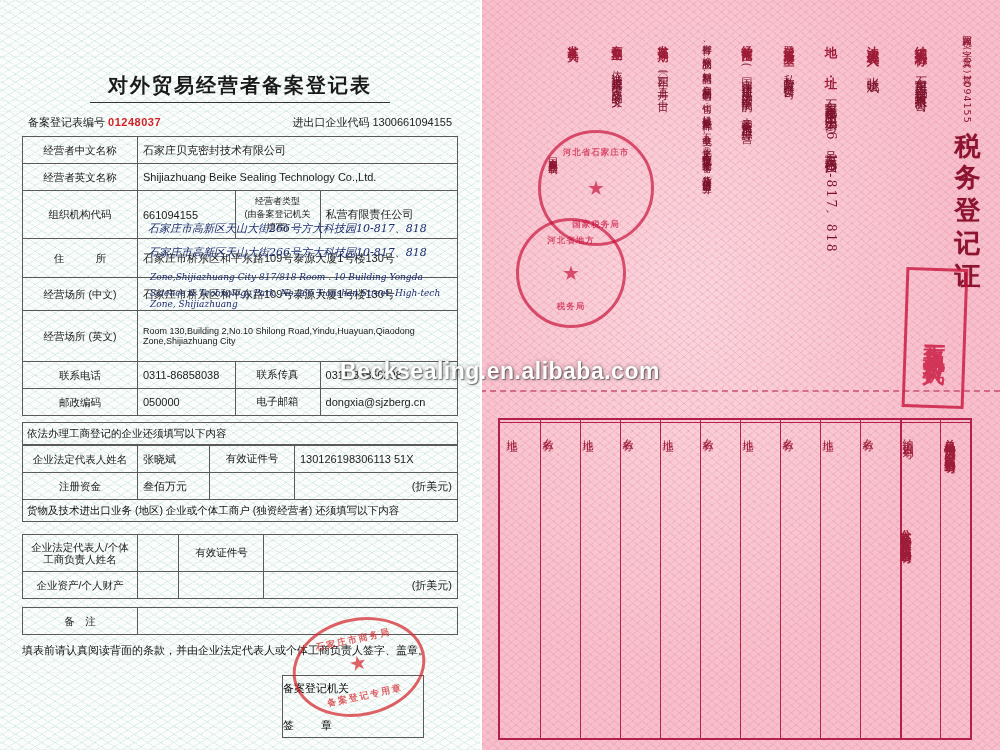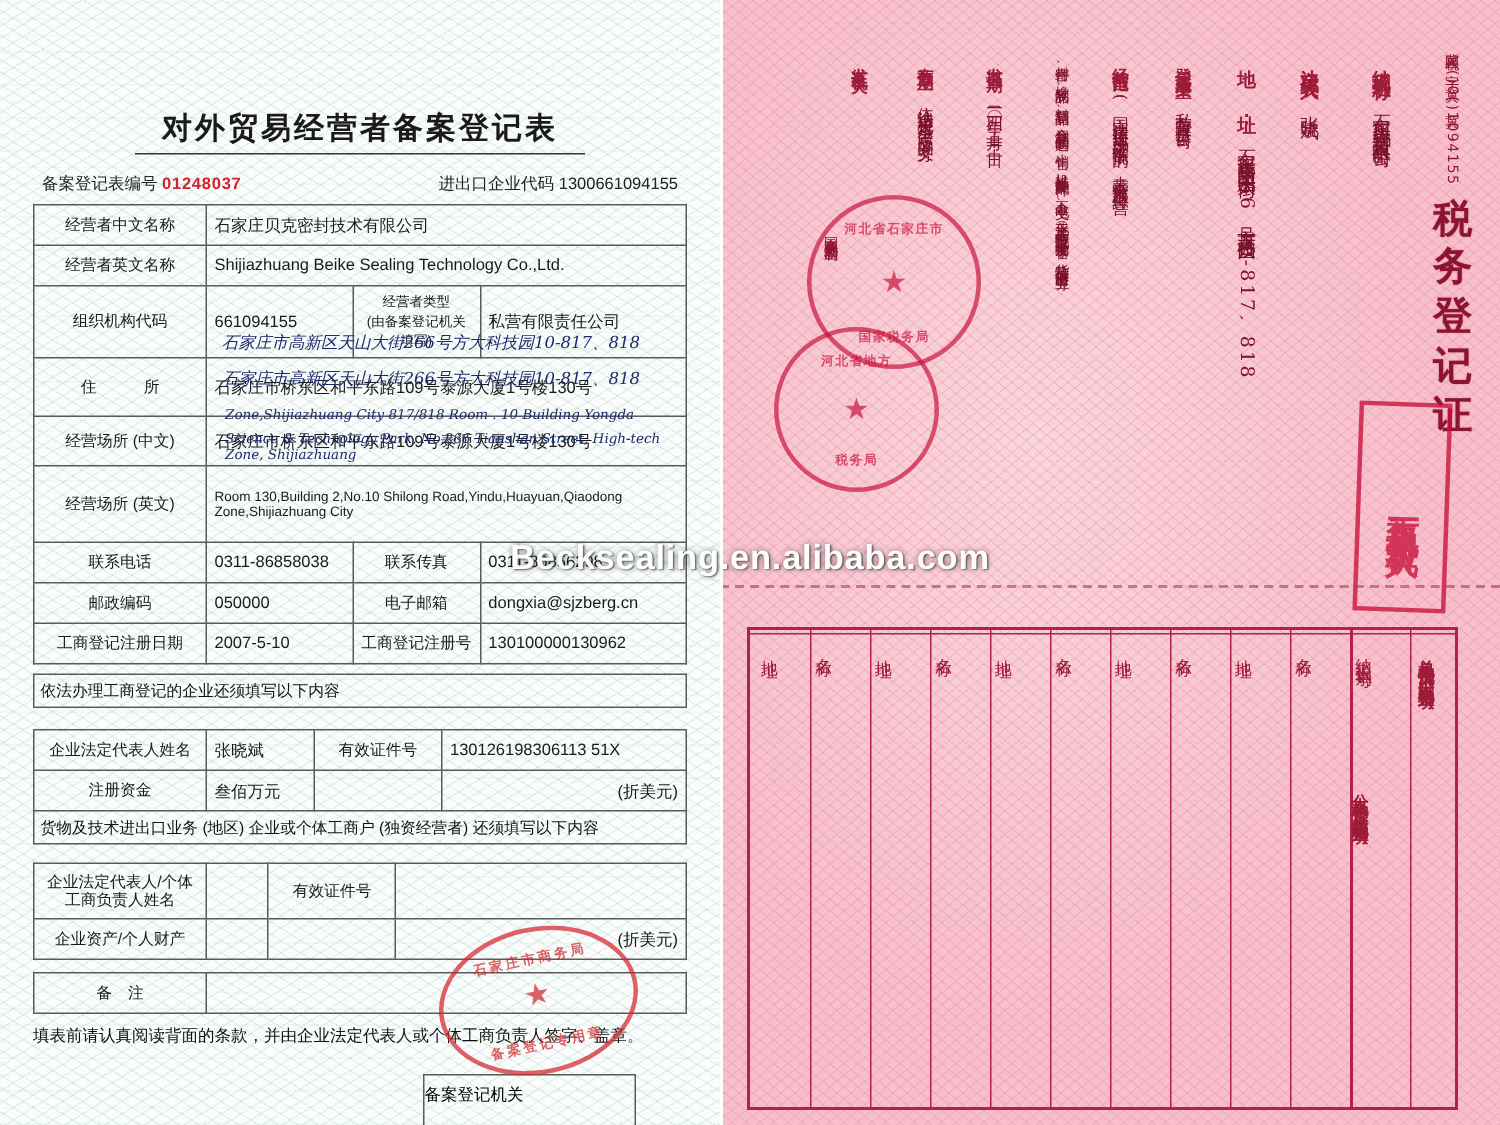--- a/index.html
+++ b/index.html
@@ -243,33 +243,27 @@
           <td class="val">0311-86858038</td>
           <td class="lbl2">联系传真</td>
           <td class="val">0311-86856298</td>
         </tr>
         <tr>
           <td class="lbl">邮政编码</td>
           <td class="val">050000</td>
           <td class="lbl2">电子邮箱</td>
           <td class="val">dongxia@sjzberg.cn</td>
         </tr>
-        <tr>
-          <td class="lbl">工商登记注册日期</td>
-          <td class="val">2007-5-10</td>
-          <td class="lbl2">工商登记注册号</td>
-          <td class="val">130100000130962</td>
-        </tr>
       </tbody>
         </table>
 
       <div style="height:6px"></div>
 
       <div class="sec-note first">依法办理工商登记的企业还须填写以下内容</div>
-      <table class="form" style="margin-top:14px">
+      <table class="form" style="margin-top:0">
         <tbody>
             <tr>
           <td class="lbl">企业法定代表人姓名</td>
           <td class="val">张晓斌</td>
           <td class="lbl2">有效证件号</td>
           <td class="val">130126198306113 51X</td>
         </tr>
         <tr>
           <td class="lbl">注册资金</td>
           <td class="val">叁佰万元</td>

